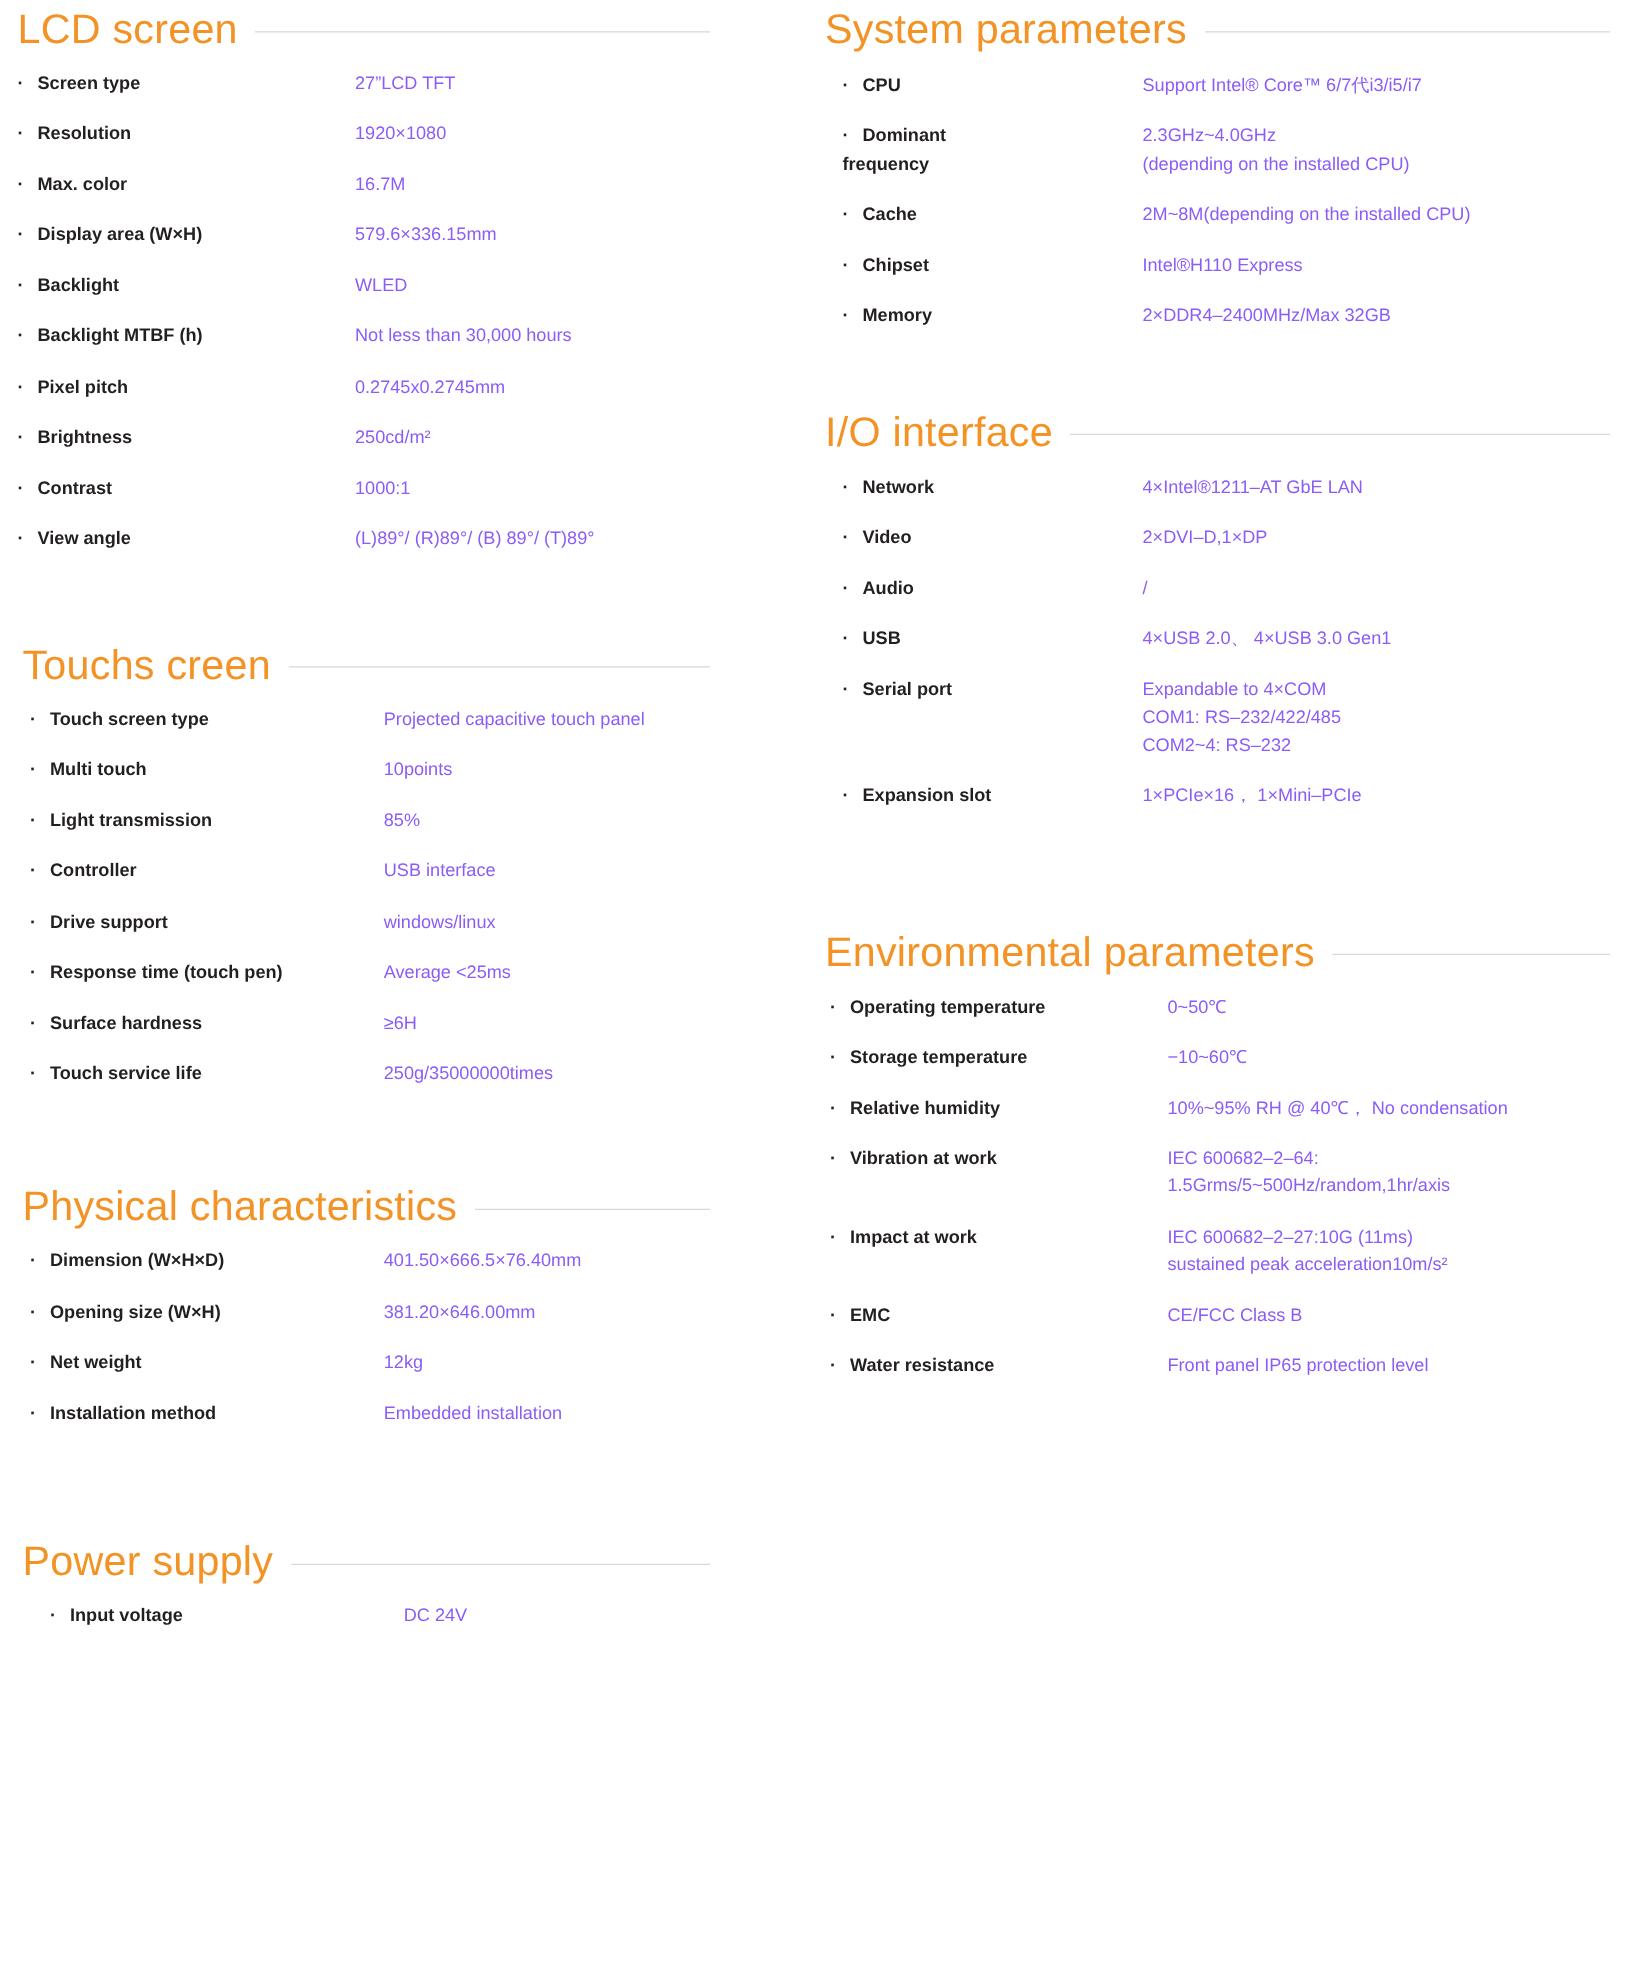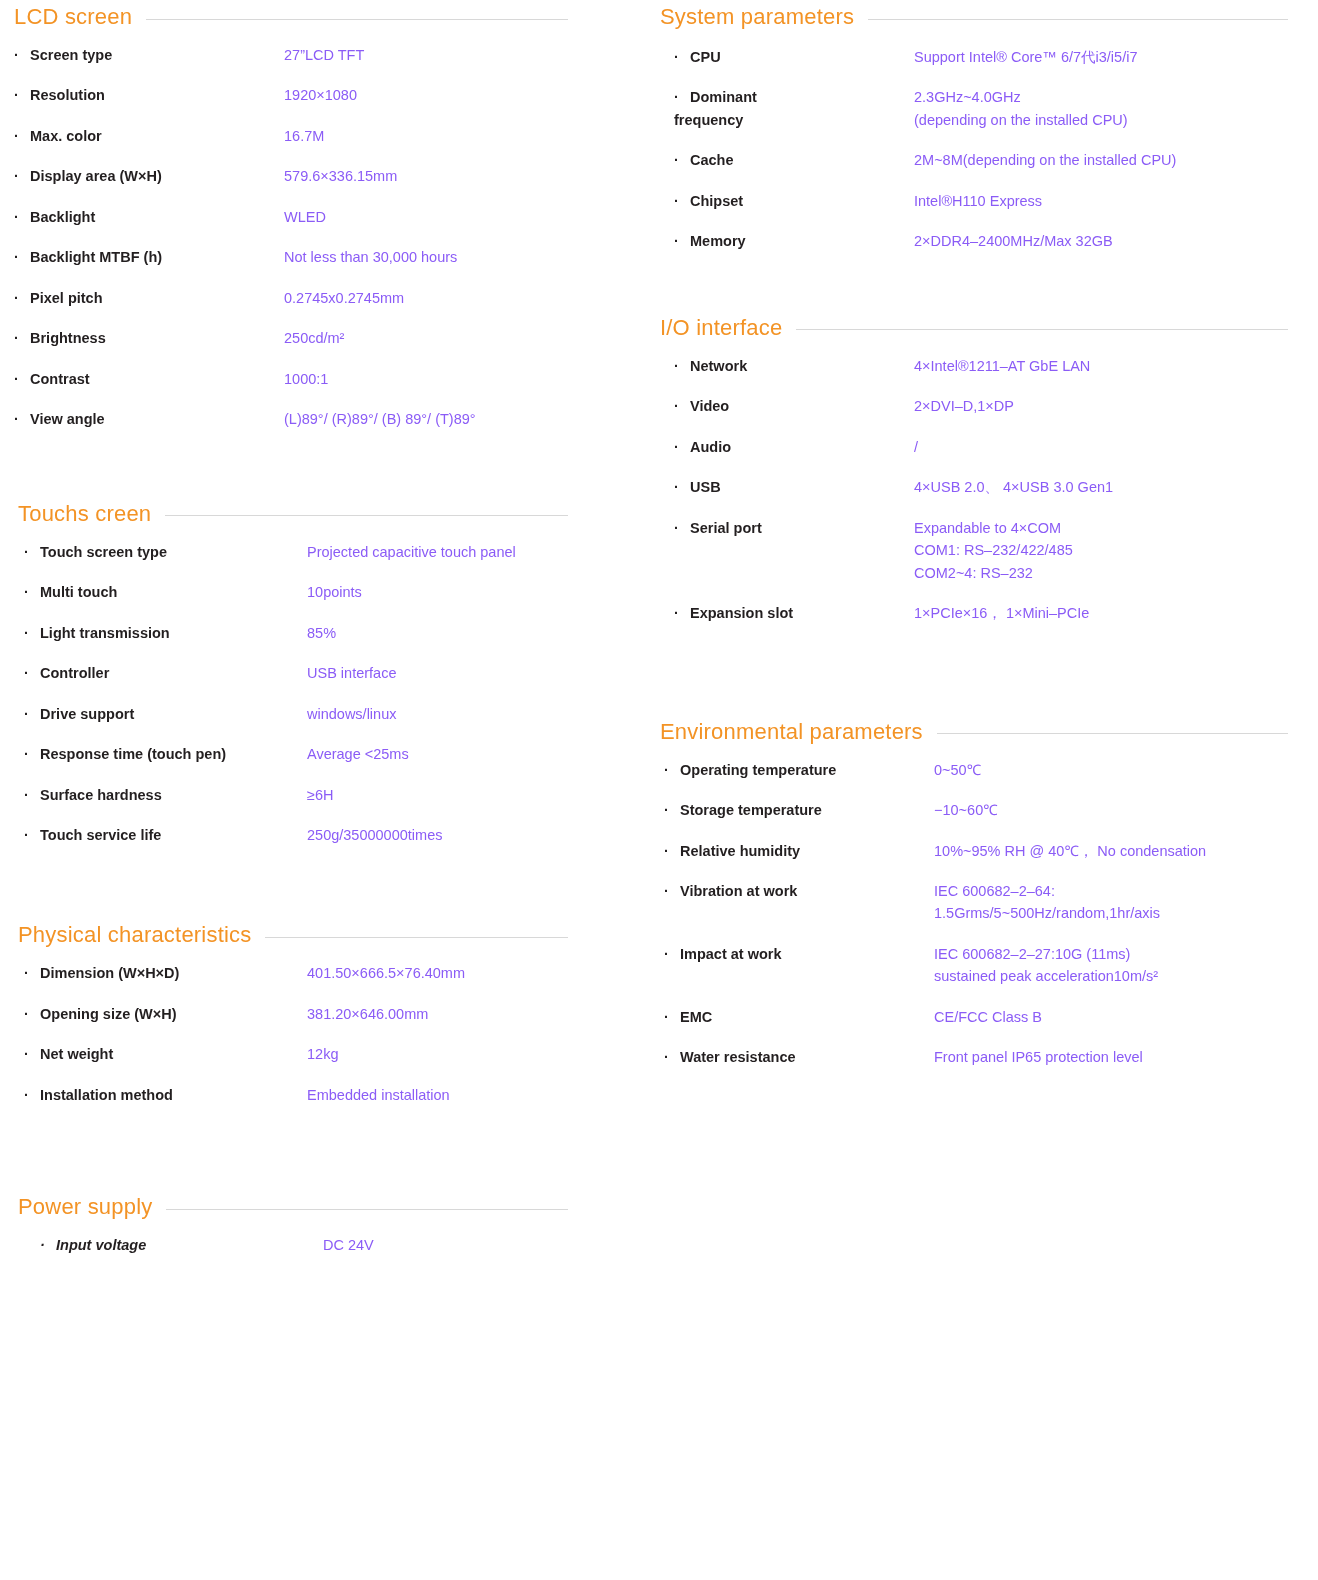--- a/index.html
+++ b/index.html
@@ -37,21 +37,21 @@
     margin-bottom: 8px;
   }
   .section-head {
     display: flex;
     align-items: center;
     gap: 14px;
     margin-bottom: 14px;
   }
   .section-title {
     color: #f39325;
-    font-size: 22px;
+    font-size: 33px;
     font-weight: normal;
     white-space: nowrap;
     letter-spacing: 0.2px;
   }
   .rule {
     flex: 1 1 auto;
     height: 1px;
     background: #d8d8d8;
     margin-top: 4px;
   }
@@ -79,21 +79,21 @@
   .bullet {
     display: inline-block;
     width: 16px;
     color: #231f20;
     font-weight: bold;
   }
   
   .w-lcd td.label { width: 270px; }
   .w-touch td.label { width: 283px; }
   .w-phys td.label { width: 283px; }
-  .w-power td.label { width: 283px; font-style: italic; }
+  .w-power td.label { width: 283px; }
   .w-sys td.label { width: 240px; }
   .w-io td.label { width: 240px; }
   .w-env td.label { width: 270px; }
 
   .sec-lcd { padding-left: 0px; }
   .sec-touch { margin-top: 52px; padding-left: 4px; }
   .sec-touch .section-head { padding-left: 0; }
   .sec-phys { margin-top: 58px; padding-left: 4px; }
   .sec-power { margin-top: 70px; padding-left: 4px; }
   .sec-sys { padding-left: 0px; }

